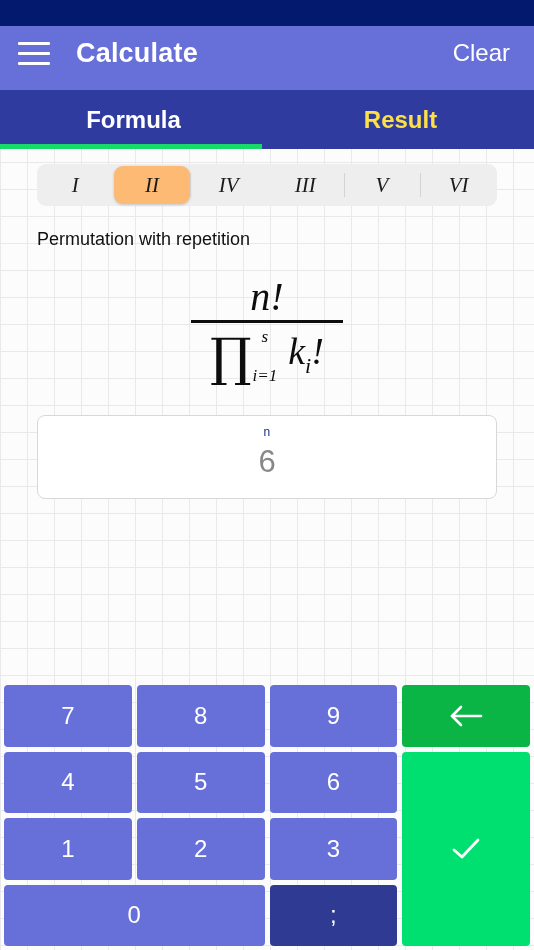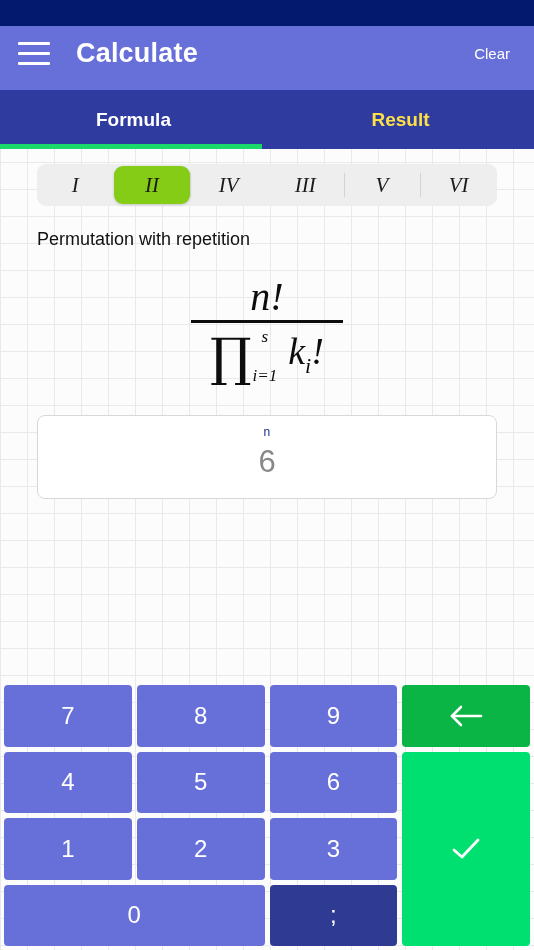--- a/index.html
+++ b/index.html
@@ -65,40 +65,40 @@
     color: #ffffff;
     font-size: 27px;
     font-weight: bold;
     letter-spacing: 0.2px;
     margin-left: 24px;
     white-space: nowrap;
   }
   .appbar-spacer { flex: 1 1 auto; }
   .clear-btn {
     color: #ffffff;
-    font-size: 15px;
+    font-size: 24px;
     cursor: pointer;
     white-space: nowrap;
     padding: 4px 2px;
   }
 
   
   .tabbar {
     height: 59px;
     background: #2f3b9e;
     flex: 0 0 auto;
     display: flex;
     position: relative;
   }
   .tab {
     flex: 1 1 0;
     display: flex;
     align-items: center;
     justify-content: center;
-    font-size: 19px;
+    font-size: 24px;
     font-weight: bold;
     cursor: pointer;
     user-select: none;
   }
   .tab.active { color: #ffffff; }
   .tab.inactive { color: #fde047; }
   .tab-indicator {
     position: absolute;
     left: 0;
     bottom: 0;
@@ -144,21 +144,21 @@
   .seg.sep::before {
     content: "";
     position: absolute;
     left: 0;
     top: 9px;
     bottom: 9px;
     width: 1px;
     background: #d3d3d3;
   }
   .seg.active {
-    background: #84cc16;
+    background: #fdba74;
     border-radius: 9px;
     box-shadow: 0 1px 3px rgba(0,0,0,0.18);
     margin: 2px 0;
     height: 38px;
   }
 
   .section-title {
     margin: 23px 0 0 37px;
     font-size: 18px;
     font-weight: normal;

